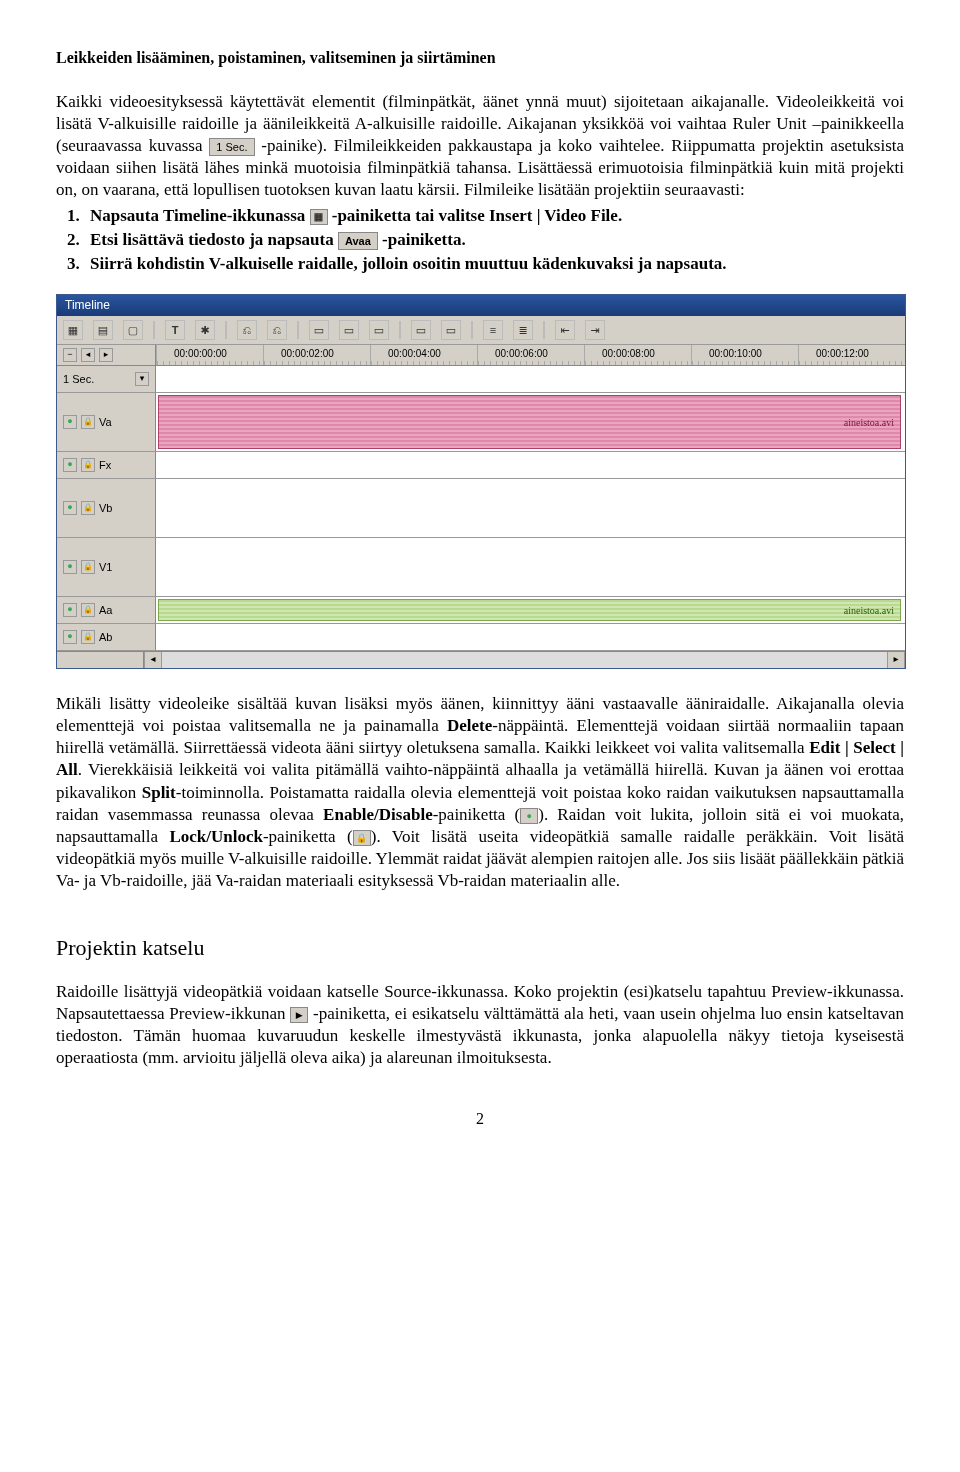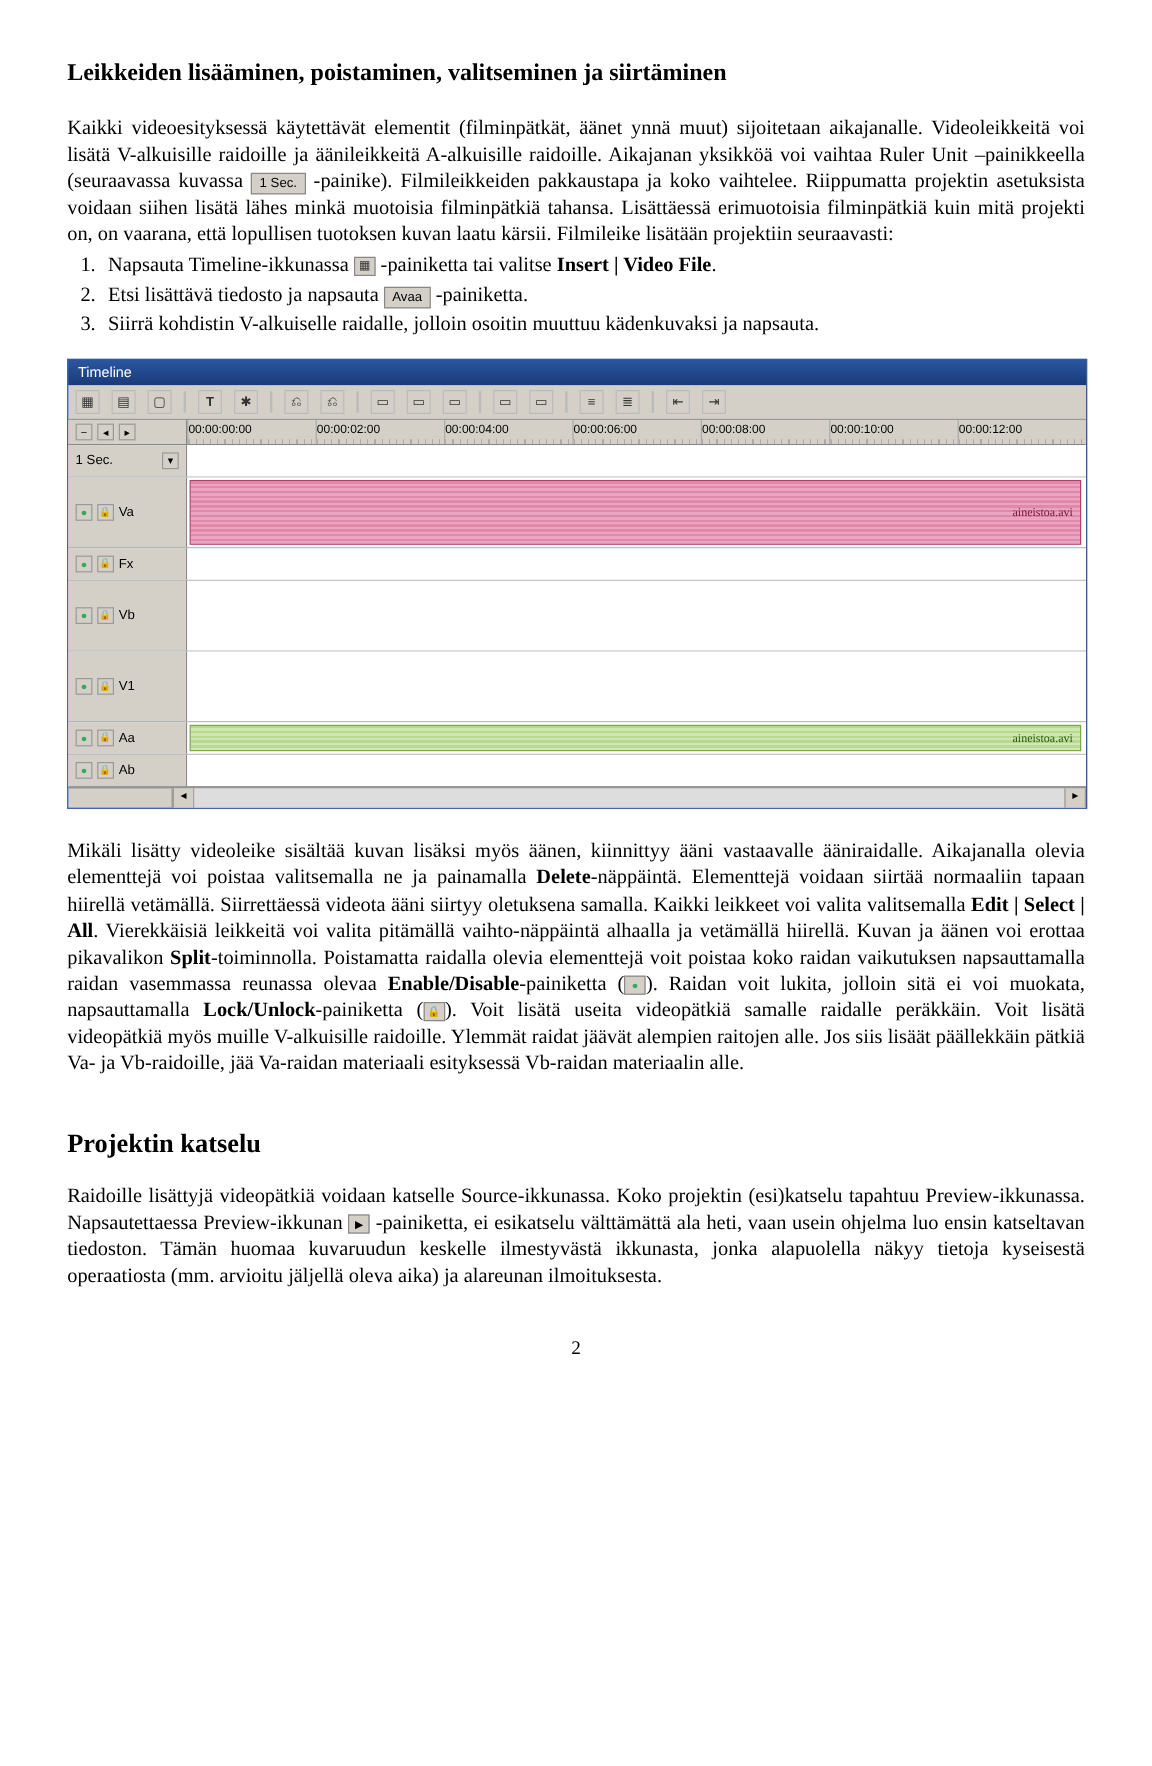--- a/index.html
+++ b/index.html
@@ -7,37 +7,38 @@
     font-size: 17px;
     line-height: 1.3;
     color: #000;
     margin: 0;
     padding: 48px 56px 30px 56px;
     background: #fff;
     width: 960px;
     box-sizing: border-box;
   }
   h2 {
-    font-size: 20px;
+    font-size: 16px;
     font-weight: bold;
     margin: 0 0 22px 0;
   }
   h3 {
     font-size: 22px;
-    font-weight: bold;
+    font-weight: normal;
     margin: 42px 0 18px 0;
   }
   p {
     margin: 16px 0 4px 0;
     text-align: justify;
   }
   .intro { margin-bottom: 2px; }
   ol {
     margin: 4px 0 18px 28px;
     padding: 0;
+    font-weight: bold;
   }
   ol li {
     margin: 0 0 2px 0;
     padding-left: 6px;
   }
   .inline-btn {
     display: inline-block;
     background: #d4d0c8;
     border: 1px solid #888;
     font-family: Tahoma, sans-serif;
@@ -120,21 +121,21 @@
   .tl-ruler-right {
     flex: 1;
     display: flex;
     background: #d4d0c8;
     position: relative;
   }
   .tl-tick {
     flex: 1;
     border-left: 1px solid #aaa;
     font-size: 10px;
-    padding: 2px 0;
+    padding: 2px 17px;
     position: relative;
   }
   .tl-tick::after{
     content:"";
     position:absolute;
     left:0; right:0; bottom:0;
     height:4px;
     background: repeating-linear-gradient(90deg,#aaa 0 1px, transparent 1px 6px);
   }
   .tl-unitrow .tl-left { justify-content: space-between; }

